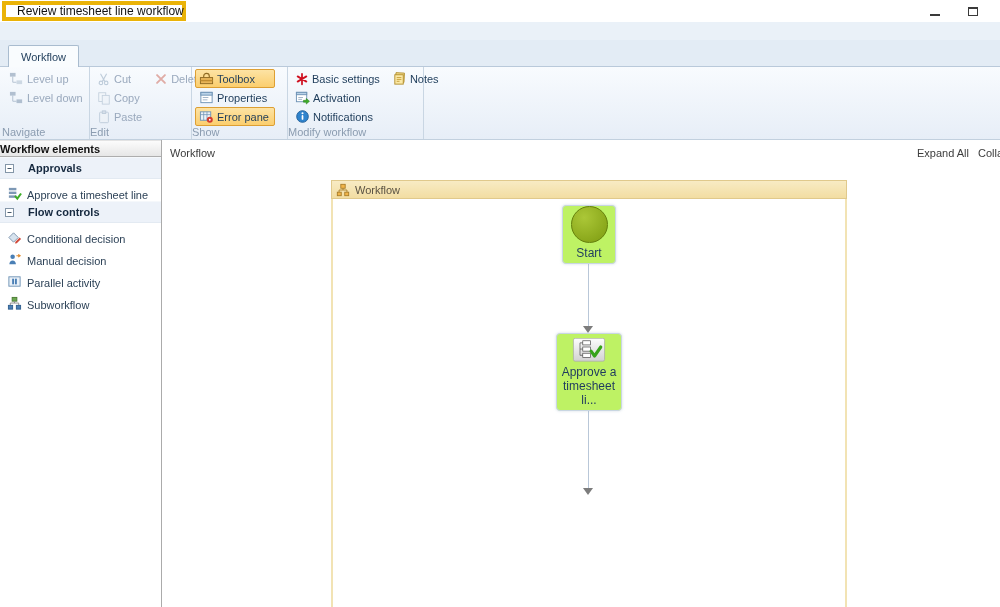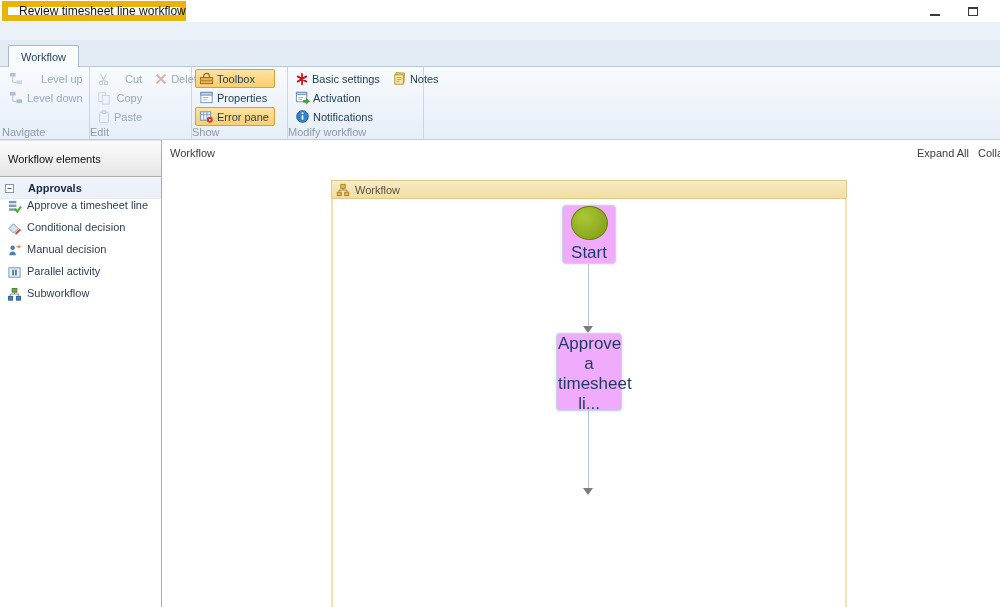--- a/index.html
+++ b/index.html
@@ -2,73 +2,73 @@
 <html><head>
 <meta charset="utf-8">
 <style>
   * { margin:0; padding:0; box-sizing:border-box; }
   body { font-family:"Liberation Sans", sans-serif; background:#fff; }
   .window { position:relative; width:1000px; height:607px; overflow:hidden; background:#fff; }
 
   
   .titlebar { position:relative; height:22px; background:#ffffff; }
   .annotation { position:absolute; left:2px; top:1px; width:184px; height:20px;
-    border:6px solid #eab308; display:flex; align-items:center; gap:6px; padding-left:5px; }
+    border:4px solid #eab308; display:flex; align-items:center; gap:6px; padding-left:5px; }
   .title-text { font-size:12px; color:#111; white-space:nowrap; }
   .win-controls { position:absolute; right:22px; top:0; height:22px; display:flex; gap:28px; align-items:center; }
   .min-glyph { display:inline-block; width:10px; height:0; border-top:2px solid #3a3a3a; }
   .max-glyph { display:inline-block; width:10px; height:9px; border:1px solid #3a3a3a; box-shadow:inset 0 1px 0 #3a3a3a; }
 
   
   .chrome { height:18px; background:#eaf1f8; }
   .tabrow { height:26px; background:#e3ecf5; display:flex; align-items:flex-end; padding-left:8px; }
   .tab { height:22px; background:#f9fcfe; border:1px solid #a9bccf; border-bottom:none;
     border-radius:2px 2px 0 0; padding:0 12px; font-size:11px; color:#1e3c5a;
     display:flex; align-items:center; position:relative; z-index:2; margin-bottom:-1px; }
   .ribbon-body { height:74px; border-top:1px solid #b9c9da; border-bottom:1px solid #c2d0de;
     background:linear-gradient(#f8fbfe,#e7eef7); display:flex; padding-left:2px; }
   .rgroup { position:relative; border-right:1px solid #c9d6e3; padding:2px 1px 13px 3px; }
   .rgroup-content { display:flex; flex-flow:column wrap; height:57px; align-content:flex-start; column-gap:2px; }
   .rbtn { display:flex; align-items:center; gap:3px; height:19px; padding:0 5px 0 3px;
     font-size:11px; color:#1e3c5a; border:1px solid transparent; border-radius:2px; white-space:nowrap; cursor:default; }
   .rbtn svg { flex:0 0 auto; }
-  .rbtn.disabled { color:#9aa9bd;justify-content:space-between; }
+  .rbtn.disabled { color:#9aa9bd; }
   .rbtn.disabled svg { opacity:.55; }
   .rbtn.active { background:linear-gradient(#fde3a4,#fbce6e); border-color:#dd9f33; }
   .rgroup-label { position:absolute; left:0; right:0; bottom:0; 
     font-size:11px; color:#8b9cb0; padding-bottom:1px; }
   .g-navigate { width:88px; } .g-edit { width:102px; } .g-show { width:96px; } .g-modify { width:136px; }
 
   
   .main { display:flex; height:467px; background:#fff; }
   .sidebar { width:162px; border-right:1px solid #ababab; background:#fff; }
-  .sb-header { height:37px; background:linear-gradient(#fcfcfc,#e6e6e6); border-top:1px solid #e3e3e3;
-    border-bottom:1px solid #adadad; display:flex; align-items:center; padding-left:8px;
-    font-size:11px; font-weight:normal; color:#111; }
+  .sb-header { height:17px; background:linear-gradient(#fcfcfc,#e6e6e6); border-top:1px solid #e3e3e3;
+    border-bottom:1px solid #adadad; display:flex; align-items:center; 
+    font-size:11px; font-weight:bold; color:#111; }
   .sb-section { height:22px; background:#edf2f9; border-bottom:1px solid #e3eaf2; border-top:1px solid #f5f8fb;
     display:flex; align-items:center; gap:14px; padding-left:5px; font-size:11px; font-weight:bold; color:#16293f; }
-  .sb-item { height:22px; display:flex; align-items:flex-start; gap:5px; padding-left:7px; font-size:11px; color:#2d4257; }
+  .sb-item { height:22px; display:flex; align-items:flex-end; gap:5px; padding-left:7px; font-size:11px; color:#2d4257; }
 
   .canvas { flex:1; position:relative; background:#fff; overflow:hidden; }
   .canvas-header { height:26px; display:flex; align-items:center; padding-left:8px; font-size:11px; color:#3c3c3c; position:relative; }
   .canvas-links { position:absolute; left:755px; top:0; height:100%; display:flex; align-items:center; gap:9px; white-space:nowrap; }
   .canvas-link { font-size:11px; color:#3c3c3c; cursor:default; }
   .canvas-body { position:absolute; top:26px; left:0; right:0; bottom:0; }
 
   
   .wf-container { position:absolute; left:169px; top:14px; width:516px; bottom:0; }
   .wf-header { height:19px; background:linear-gradient(#f8ebc4,#f2dda2); border:1px solid #e0c98c;
     display:flex; align-items:center; gap:5px; padding-left:4px; font-size:11px; color:#5a5243; }
   .wf-body { position:absolute; top:19px; left:0; right:0; bottom:0; background:#fff; }
   .wf-border-l, .wf-border-r { position:absolute; top:0; bottom:0; width:2px; background:#f2e3b4; }
   .wf-border-l { left:0; } .wf-border-r { right:0; }
 
-  .node { position:absolute; background:#f0abfc; border:1px solid #c9d6e2; border-radius:4px;
+  .node { position:absolute; background:#bef264; border:1px solid #c9d6e2; border-radius:4px;
     box-shadow:0 0 3px rgba(150,170,195,.4); display:flex; flex-direction:column; align-items:center;
-    justify-content:center; font-size:17px; color:#1f3a5f; text-align:center; z-index:2; }
+    justify-content:flex-start; font-size:12px; color:#1f3a5f; text-align:center; z-index:2; }
   .node-start { left:231px; top:6px; width:54px; height:59px; }
   .node-task  { left:225px; top:134px; width:66px; height:78px; padding:4px 2px 3px; }
   .node-end   { left:231px; top:296px; width:54px; height:58px; }
   .circle { width:37px; height:37px; border-radius:50%; }
   .circle.green { background:radial-gradient(circle at 35% 30%, #abc737, #7d9b10); border:1px solid #647f0b; }
   .circle.red   { background:radial-gradient(circle at 35% 30%, #f23522, #b60000); border:1px solid #8f7d20; }
   .node-label { margin-top:3px; line-height:1.18; }
   .task-label { margin-top:3px; line-height:1.18; width:62px; }
 
   .connector { position:absolute; width:1px; background:#b9c7d8; z-index:1; }
@@ -244,20 +244,27 @@
       <div class="sb-item">
         <svg width="15" height="15" viewBox="0 0 16 16">
             <rect x="2" y="2" width="8" height="2.6" fill="#7d98b5"></rect>
             <rect x="2" y="6" width="8" height="2.6" fill="#7d98b5"></rect>
             <rect x="2" y="10" width="8" height="2.6" fill="#7d98b5"></rect>
             <path d="M8.5 10.5l2.5 3 4-5.5" stroke="#3fae29" stroke-width="2.2" fill="none"></path>
           </svg>
         <span>Approve a timesheet line</span>
       </div>
 
+      <div class="sb-section">
+        <svg width="9" height="9" viewBox="0 0 9 9">
+            <rect x="0.5" y="0.5" width="8" height="8" fill="#fff" stroke="#8496a8"></rect>
+            <path d="M2.5 4.5h4" stroke="#45586b"></path>
+          </svg>
+        <span>Flow controls</span>
+      </div>
       <div class="sb-item">
         <svg width="15" height="15" viewBox="0 0 16 16">
             <path d="M7 3l5 5-5 5-5-5z" fill="#d7e3ee" stroke="#7d93ad"></path>
             <path d="M9 12.5L13.5 8 15 9.5l-4.5 4.5-2 .5z" fill="#d04a3a"></path>
           </svg>
         <span>Conditional decision</span>
       </div>
       <div class="sb-item">
         <svg width="15" height="15" viewBox="0 0 16 16">
             <circle cx="6" cy="5" r="2.4" fill="#4a7fb5"></circle>

